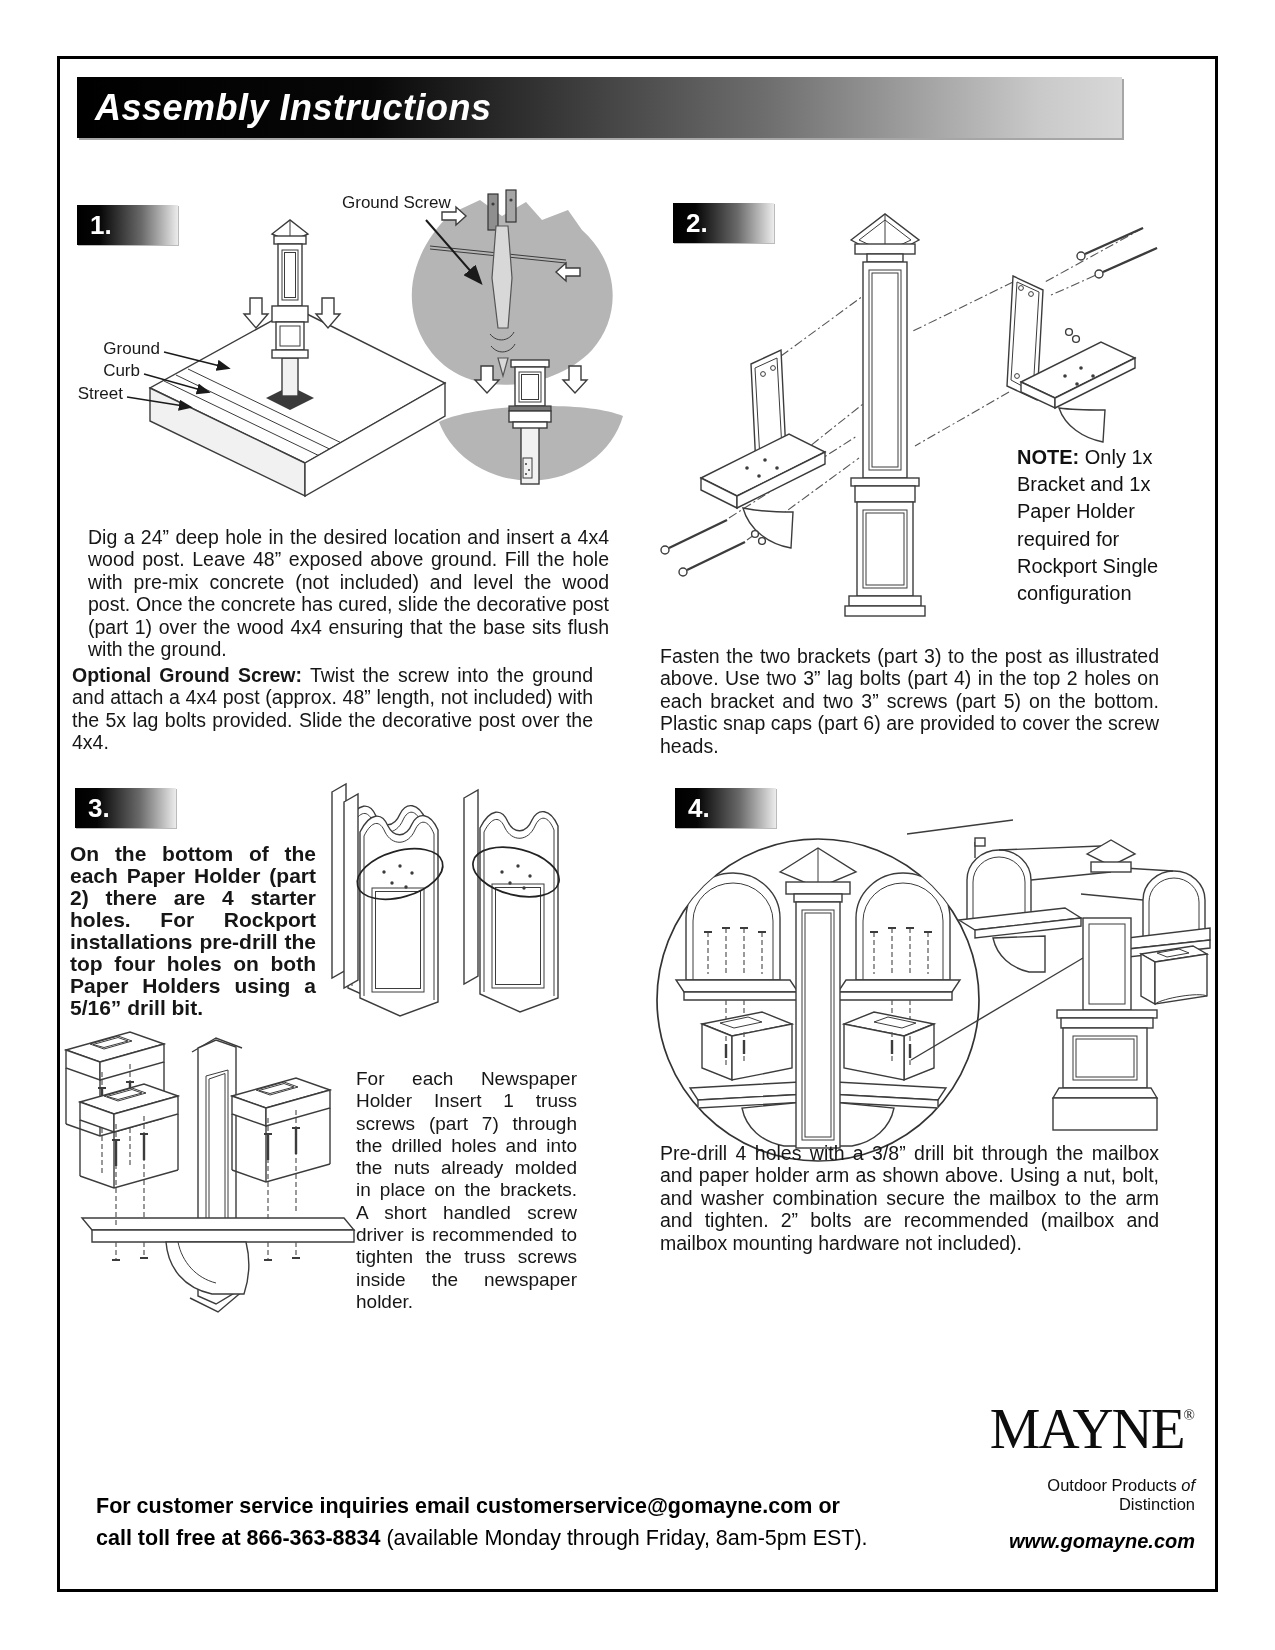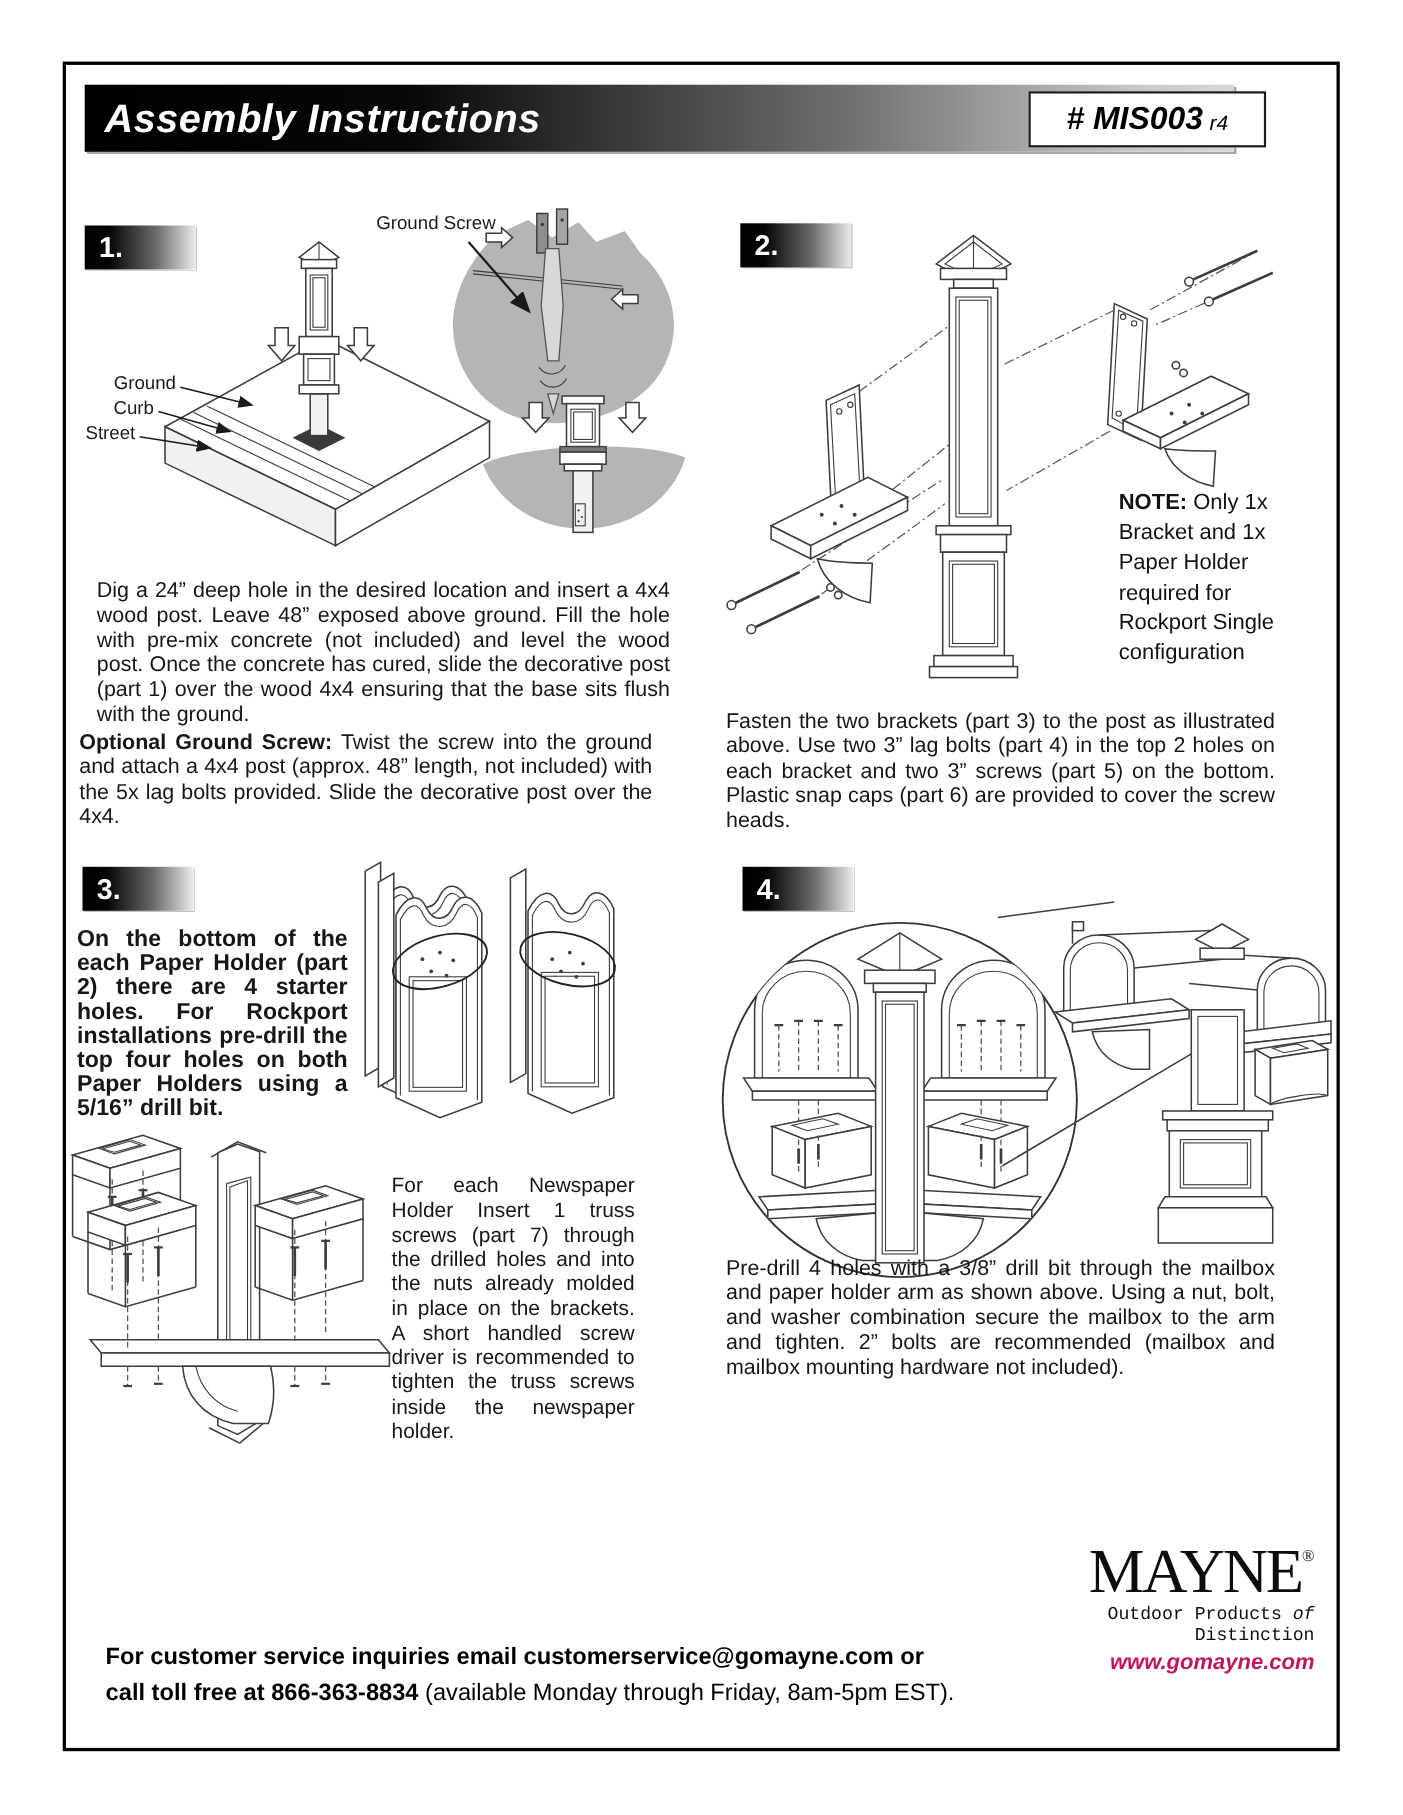--- a/index.html
+++ b/index.html
@@ -29,45 +29,41 @@
   .note-text{position:absolute;font-size:20px;line-height:27.2px;color:#111;}
   .note-h{font-weight:bold;}
   b{font-weight:bold;}
   
   .f-line{position:absolute;font-size:21.5px;color:#000;margin-left:24px;}
   .f-bold{font-weight:bold;}
   .logo-block{position:absolute;left:975px;top:1388px;width:220px;text-align:right;}
   .logo-name{font-family:"Liberation Serif",serif;font-size:57px;line-height:54px;
         letter-spacing:-2px;color:#0d0d0d;}
   .logo-reg{font-family:"Liberation Serif",serif;font-size:15px;vertical-align:28px;letter-spacing:0;}
-  .logo-tag{font-family:Liberation Mono, monospace;font-size:16.5px;color:#0d0d0d;margin-top:2px;}
-  .logo-web{font-size:20px;font-weight:bold;font-style:italic;margin-top:4px;color:#be185d;}
+  .logo-tag{font-family:Liberation Sans, sans-serif;font-size:16.5px;color:#0d0d0d;margin-top:20px;}
+  .logo-web{font-size:20px;font-weight:bold;font-style:italic;margin-top:16px;color:#000000;}
   
   svg{position:absolute;overflow:visible;}
   .ln{fill:none;stroke:#3c3c3c;stroke-width:1.4;}
   .fw{fill:#fff;stroke:#3c3c3c;stroke-width:1.4;}
   .fg{fill:#f1f1f1;stroke:#3c3c3c;stroke-width:1.4;}
   .thin{fill:none;stroke:#3c3c3c;stroke-width:1;}
   .dd{fill:none;stroke:#555;stroke-width:1.1;stroke-dasharray:9 3 2 3;}
   .dsh{fill:none;stroke:#555;stroke-width:1.2;stroke-dasharray:5 3;}
   .lbl{font-family:"Liberation Sans",sans-serif;font-size:17px;fill:#1a1a1a;}
   .dot{fill:#3c3c3c;}
 </style>
 </head>
 <body>
 
 <div class="page">
   <div class="pborder"></div>
 
   <div class="header-bar">
     <span class="header-title">Assembly Instructions</span>
-    <div class="part-box">
-      <span class="part-main"># MIS003</span>
-      <span class="part-rev">r4</span>
-    </div>
   </div>
 
   <div class="step-num" style="left:77px;top:205px;">
     <span>1.</span>
   </div>
 
   <svg style="left:60px;top:210px;" width="420" height="300" viewBox="0 0 420 300">
     <defs>
       <clipPath id="cpPad">
           <polygon points="235,98 385,173 245,253 90,178"></polygon>

